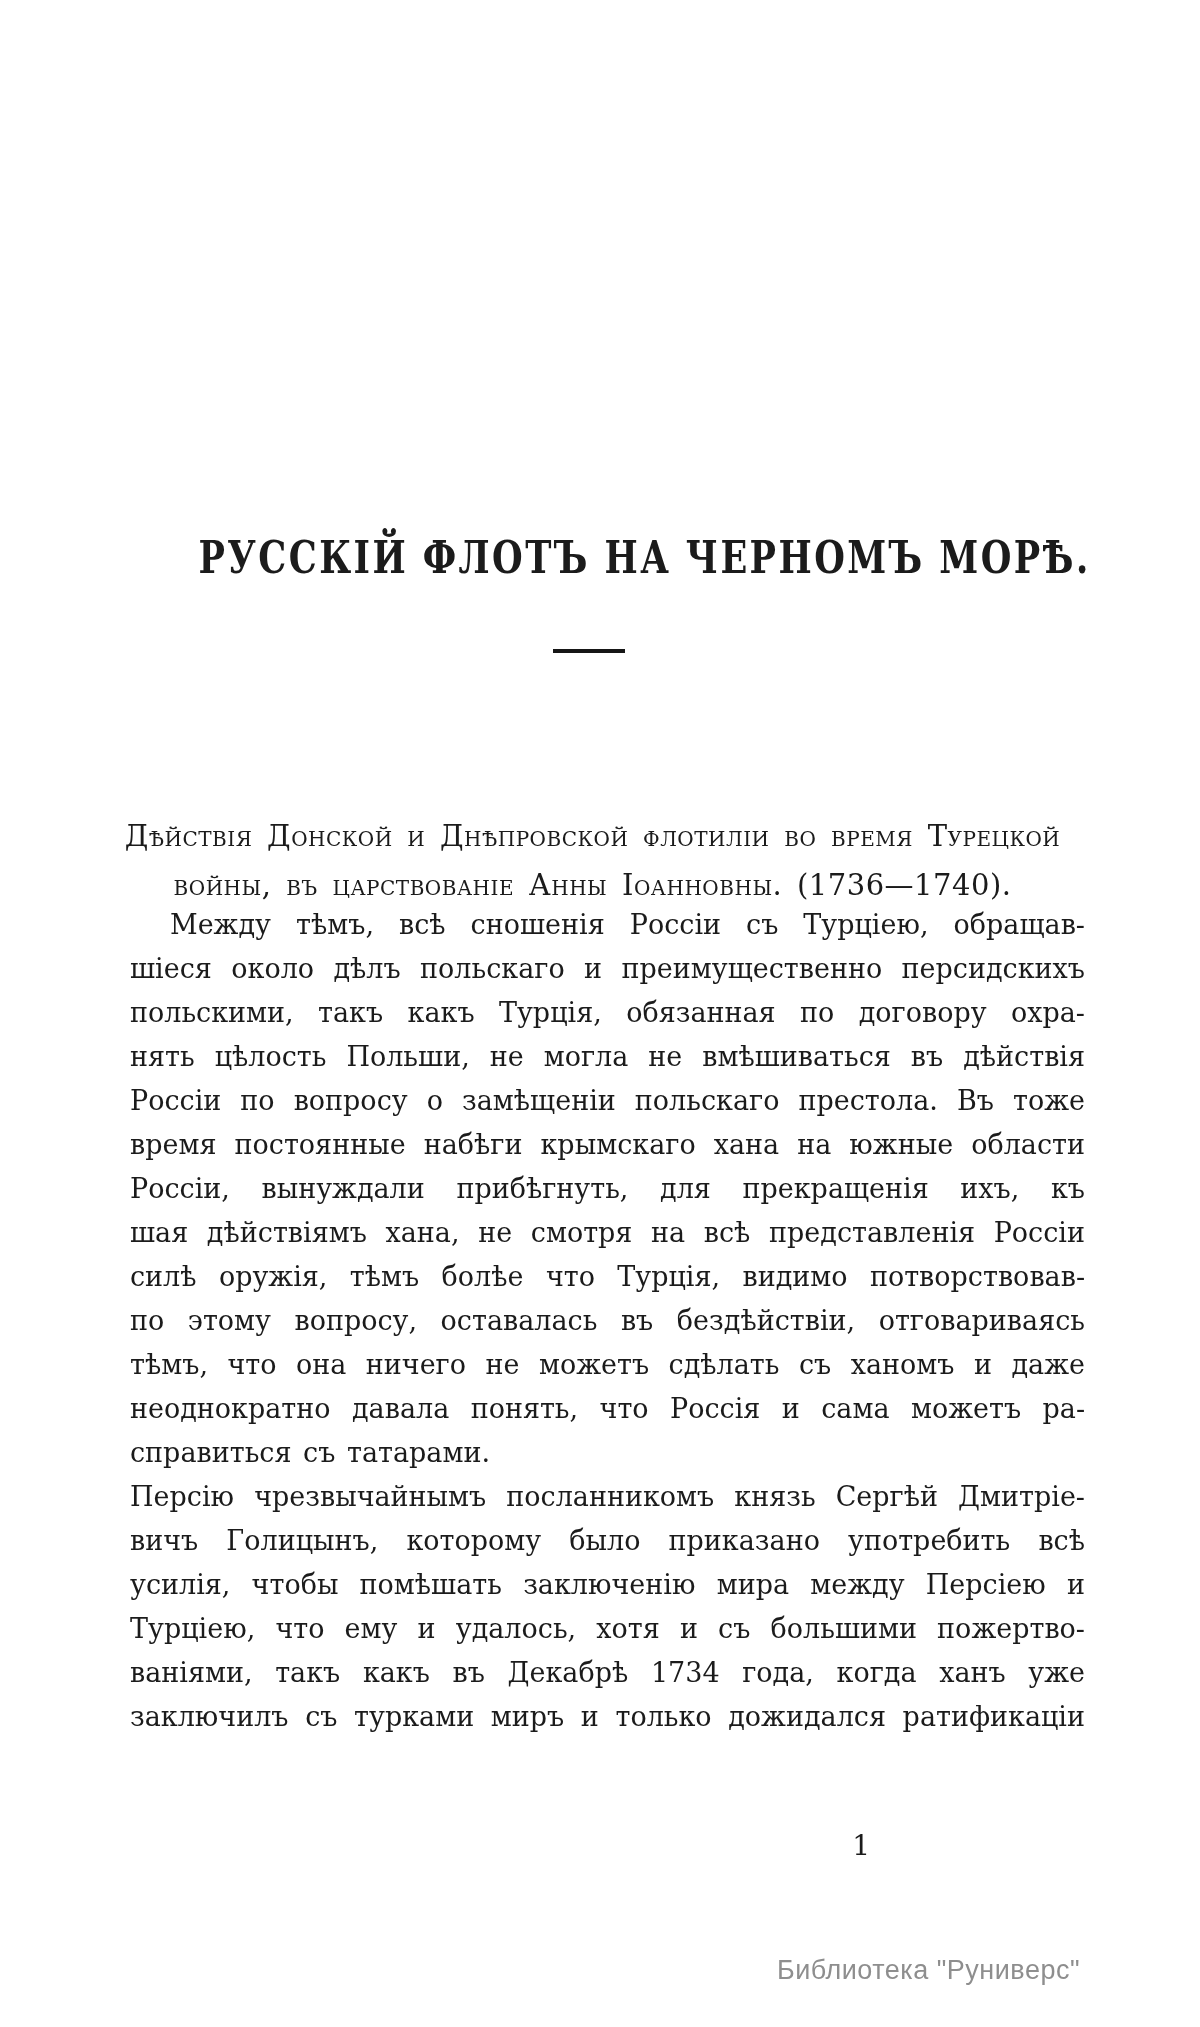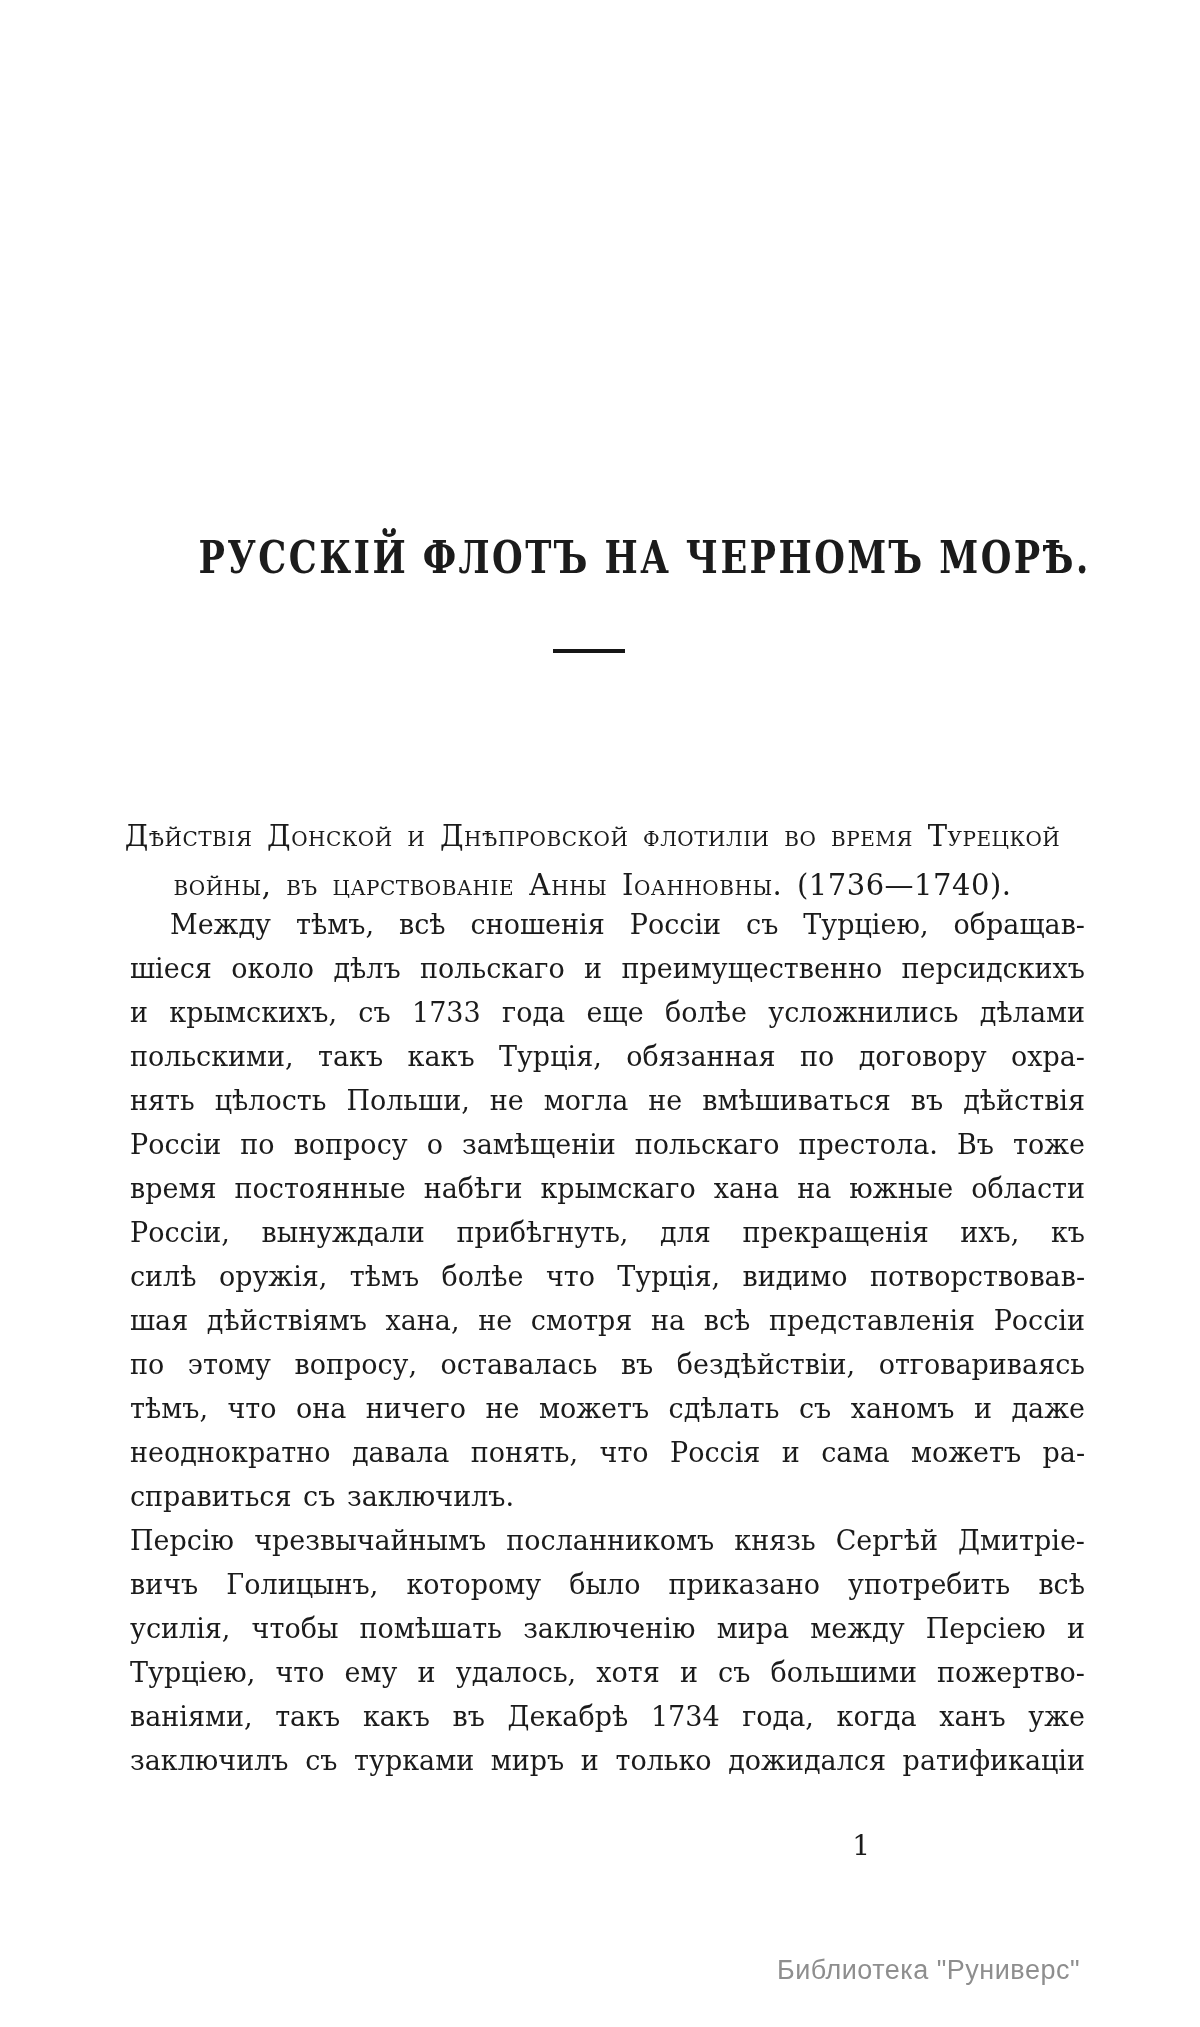--- a/index.html
+++ b/index.html
@@ -109,32 +109,31 @@
     <div class="divider"></div>
 
     <div class="subtitle">
         <div class="sline">Дѣйствія Донской и Днѣпровской флотиліи во время Турецкой</div>
         <div class="sline">войны, въ царствованіе Анны Іоанновны. (1736—1740).</div>
       </div>
 
     <div class="body-text">
         <div class="bline first">Между тѣмъ, всѣ сношенія Россіи съ Турціею, обращав-</div>
         <div class="bline">шіеся около дѣлъ польскаго и преимущественно персидскихъ</div>
-        <div class="bline">и крымскихъ, съ 1733 года еще болѣе усложнились дѣлами</div>
         <div class="bline">польскими, такъ какъ Турція, обязанная по договору охра-</div>
         <div class="bline">нять цѣлость Польши, не могла не вмѣшиваться въ дѣйствія</div>
         <div class="bline">Россіи по вопросу о замѣщеніи польскаго престола. Въ тоже</div>
         <div class="bline">время постоянные набѣги крымскаго хана на южные области</div>
         <div class="bline">Россіи, вынуждали прибѣгнуть, для прекращенія ихъ, къ</div>
+        <div class="bline">шая дѣйствіямъ хана, не смотря на всѣ представленія Россіи</div>
         <div class="bline">силѣ оружія, тѣмъ болѣе что Турція, видимо потворствовав-</div>
-        <div class="bline">шая дѣйствіямъ хана, не смотря на всѣ представленія Россіи</div>
         <div class="bline">по этому вопросу, оставалась въ бездѣйствіи, отговариваясь</div>
         <div class="bline">тѣмъ, что она ничего не можетъ сдѣлать съ ханомъ и даже</div>
         <div class="bline">неоднократно давала понять, что Россія и сама можетъ ра-</div>
-        <div class="bline noju">справиться съ заключилъ.</div>
+        <div class="bline noju">справиться съ татарами.</div>
         <div class="bline">Персію чрезвычайнымъ посланникомъ князь Сергѣй Дмитріе-</div>
         <div class="bline">вичъ Голицынъ, которому было приказано употребить всѣ</div>
         <div class="bline">усилія, чтобы помѣшать заключенію мира между Персіею и</div>
         <div class="bline">Турціею, что ему и удалось, хотя и съ большими пожертво-</div>
         <div class="bline">ваніями, такъ какъ въ Декабрѣ 1734 года, когда ханъ уже</div>
         <div class="bline">заключилъ съ турками миръ и только дожидался ратификаціи</div>
       </div>
 
     <div class="page-number">1</div>
   </div>

